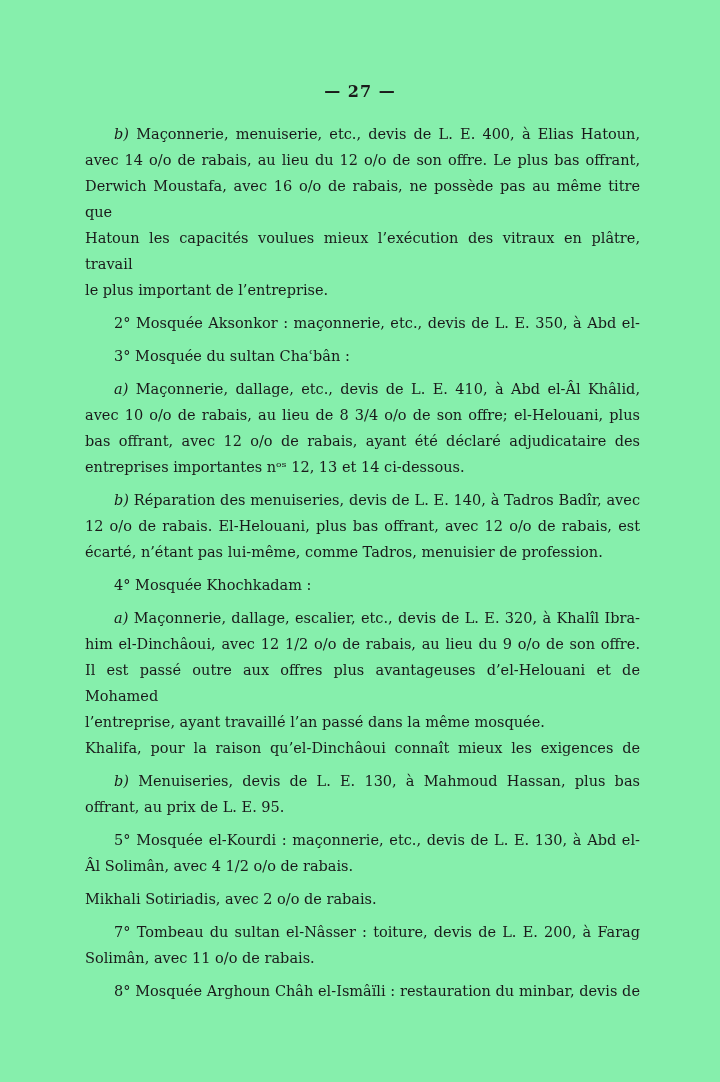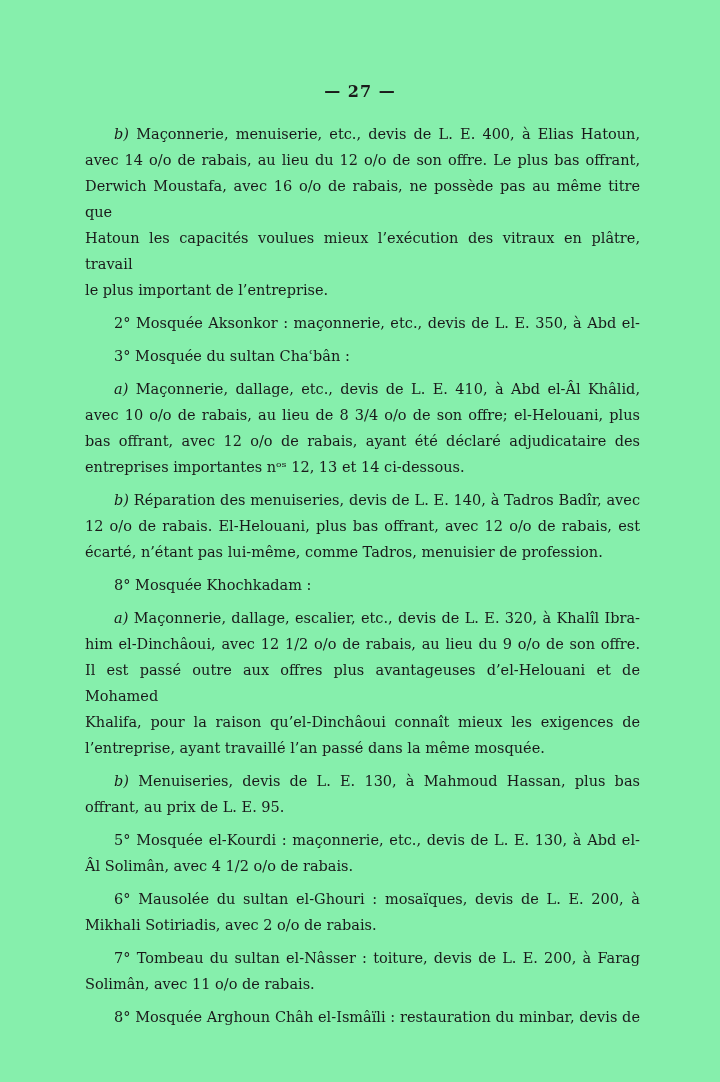--- a/index.html
+++ b/index.html
@@ -73,39 +73,38 @@
         <div class="line just">avec 10 o/o de rabais, au lieu de 8 3/4 o/o de son offre; el-Helouani, plus</div>
         <div class="line just">bas offrant, avec 12 o/o de rabais, ayant été déclaré adjudicataire des</div>
         <div class="line">entreprises importantes nᵒˢ 12, 13 et 14 ci-dessous.</div>
       </div>
       <div class="para">
         <div class="line first just lettered">b) Réparation des menuiseries, devis de L. E. 140, à Tadros Badîr, avec</div>
         <div class="line just">12 o/o de rabais. El-Helouani, plus bas offrant, avec 12 o/o de rabais, est</div>
         <div class="line">écarté, n’étant pas lui-même, comme Tadros, menuisier de profession.</div>
       </div>
       <div class="para">
-        <div class="line first">8°  Mosquée Khochkadam :</div>
+        <div class="line first">4°  Mosquée Khochkadam :</div>
       </div>
       <div class="para">
         <div class="line first just lettered">a) Maçonnerie, dallage, escalier, etc., devis de L. E. 320, à Khalîl Ibra-</div>
         <div class="line just">him el-Dinchâoui, avec 12 1/2 o/o de rabais, au lieu du 9 o/o de son offre.</div>
         <div class="line just">Il est passé outre aux offres plus avantageuses d’el-Helouani et de Mohamed</div>
+        <div class="line">l’entreprise, ayant travaillé l’an passé dans la même mosquée.</div>
         <div class="line just">Khalifa, pour la raison qu’el-Dinchâoui connaît mieux les exigences de</div>
-        <div class="line">l’entreprise, ayant travaillé l’an passé dans la même mosquée.</div>
       </div>
       <div class="para">
         <div class="line first just lettered">b) Menuiseries, devis de L. E. 130, à Mahmoud Hassan, plus bas</div>
         <div class="line">offrant, au prix de L. E. 95.</div>
       </div>
       <div class="para">
         <div class="line first just">5°  Mosquée el-Kourdi : maçonnerie, etc., devis de L. E. 130, à Abd el-</div>
         <div class="line">Âl Solimân, avec 4 1/2 o/o de rabais.</div>
       </div>
       <div class="para">
-        <div class="line first just">6°  Mausolée du sultan el-Ghouri : mosaïques, devis de L. E. 200, à</div>
         <div class="line">Mikhali Sotiriadis, avec 2 o/o de rabais.</div>
       </div>
       <div class="para">
         <div class="line first just">7°  Tombeau du sultan el-Nâsser : toiture, devis de L. E. 200, à Farag</div>
         <div class="line">Solimân, avec 11 o/o de rabais.</div>
       </div>
       <div class="para">
         <div class="line first just">8°  Mosquée Arghoun Châh el-Ismâïli : restauration du minbar, devis de</div>
       </div>
     </div>

